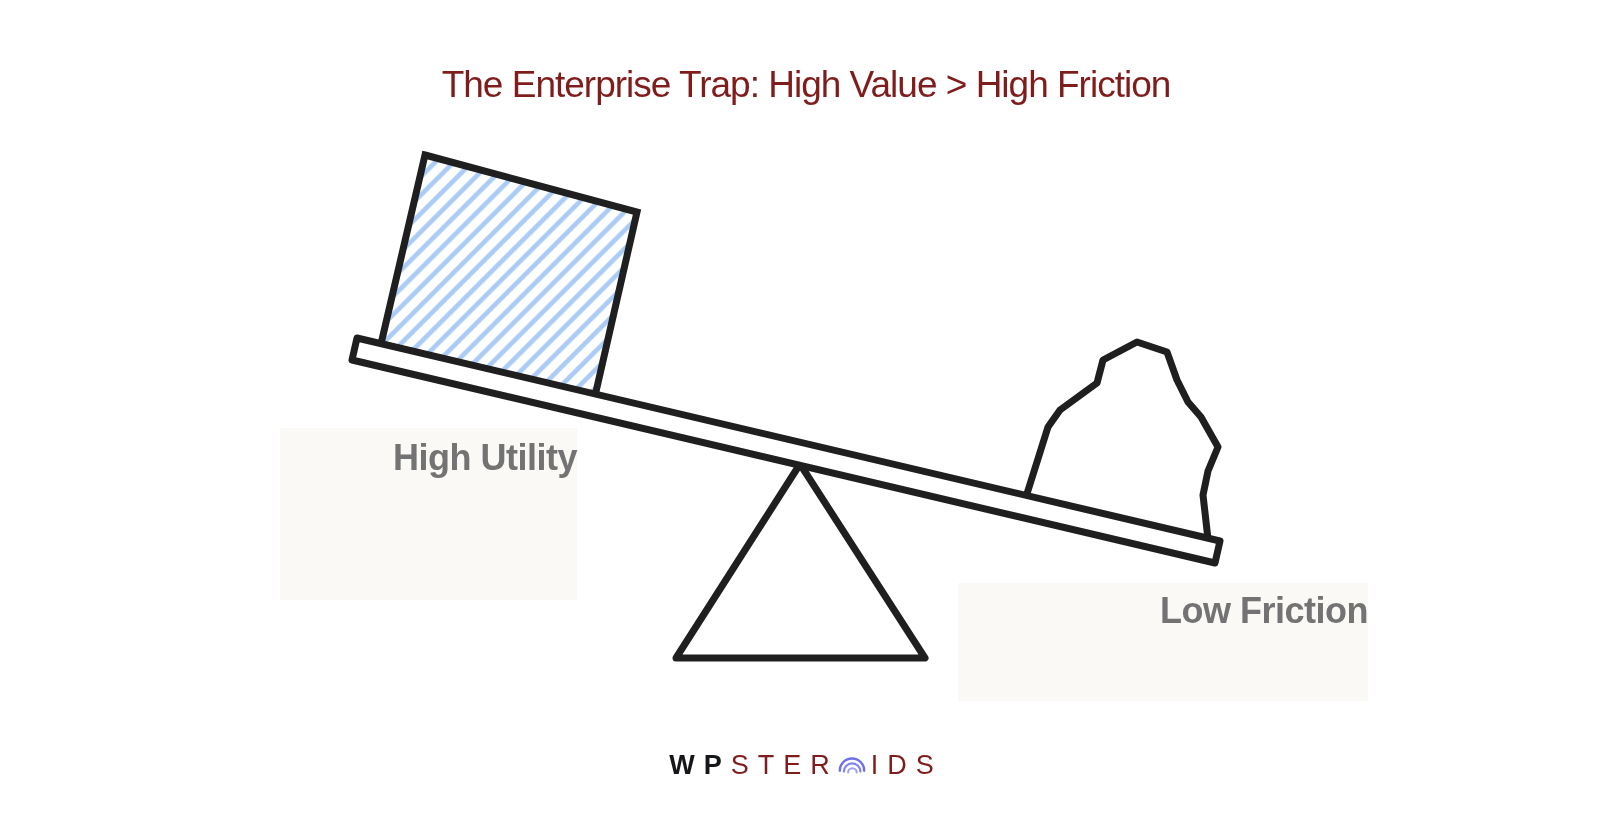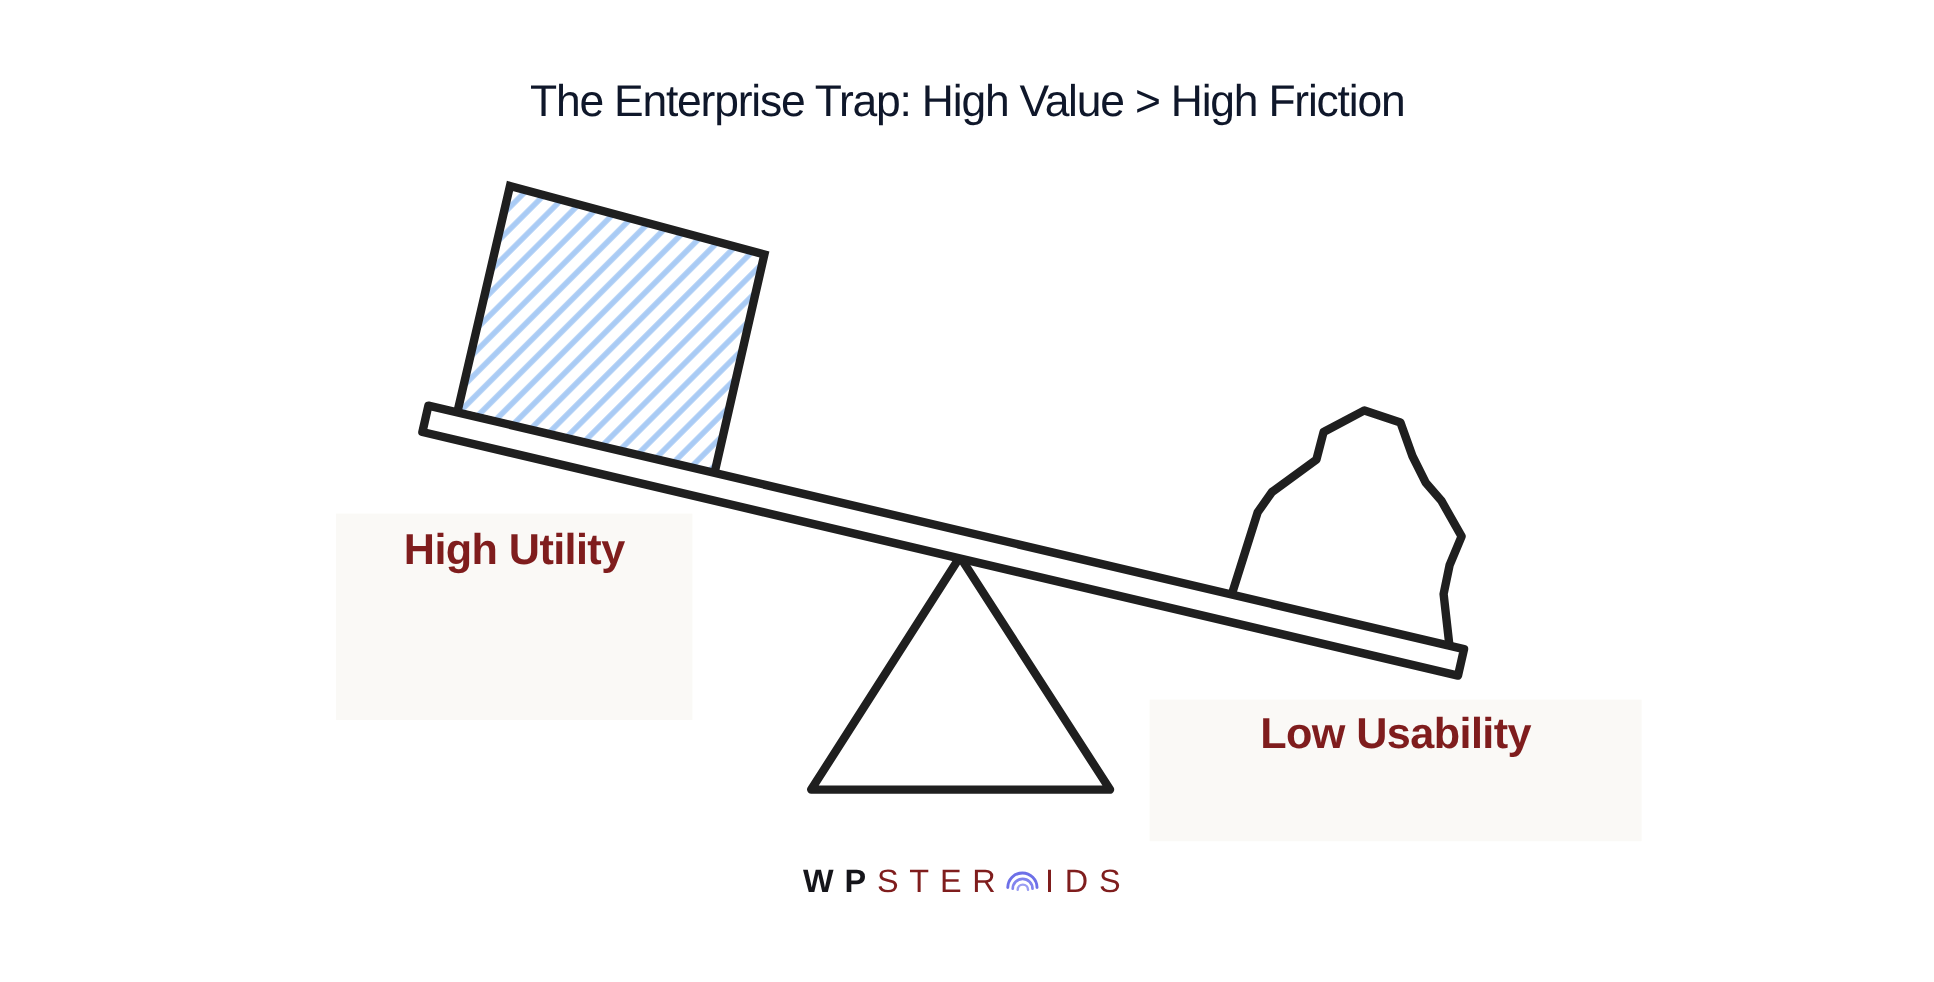--- a/index.html
+++ b/index.html
@@ -2,50 +2,50 @@
 <html><head>
 <meta charset="utf-8">
 <style>
   html,body{margin:0;padding:0}
   body{
     position:relative;width:1612px;height:818px;overflow:hidden;
     background:#ffffff;font-family:"Liberation Sans",sans-serif;
   }
   .title{
     position:absolute;left:0;top:64px;width:100%;text-align:center;
-    font-size:37px;font-weight:500;letter-spacing:-1px;color:#0f172a;
+    font-size:37px;font-weight:500;letter-spacing:-1px;color:#7f1d1d;
   }
   .label-box{position:absolute;background:#faf9f6;z-index:1}
   .label-text{
-    display:block;text-align:center;font-weight:700;color:#7f1d1d;
+    display:block;text-align:right;font-weight:700;color:#737373;
     font-size:36px;letter-spacing:-0.5px;line-height:1.1;
   }
   #box-left{left:280px;top:428px;width:297px;height:172px;padding-top:10px;box-sizing:border-box}
   #box-right{left:958px;top:583px;width:410px;height:118px;padding-top:8px;box-sizing:border-box}
   svg.scene{position:absolute;left:0;top:0;z-index:2;pointer-events:none}
   .logo{
-    position:absolute;left:0;top:717px;width:100%;z-index:1;
+    position:absolute;left:0;top:748px;width:100%;z-index:1;
     display:flex;justify-content:center;align-items:center;
     font-size:27px;letter-spacing:9px;line-height:1;
   }
   .logo .wp{font-weight:700;color:#15151a}
   .logo .thin{font-weight:400;color:#7f1d1d}
   .logo .o-icon{display:inline-block;margin:0 4px 0 -2px;position:relative;top:2px}
 </style>
 </head>
 <body>
 
 <div class="title">The Enterprise Trap: High Value &gt; High Friction</div>
 
 <div class="label-box" id="box-left">
   <span class="label-text">High Utility</span>
 </div>
 
 <div class="label-box" id="box-right">
-  <span class="label-text">Low Usability</span>
+  <span class="label-text">Low Friction</span>
 </div>
 
 <svg class="scene" width="1612" height="818" viewBox="0 0 1612 818">
   <defs>
     <pattern id="hatch" patternUnits="userSpaceOnUse" width="13" height="13" patternTransform="rotate(-45)">
       <rect width="13" height="13" fill="#ffffff"></rect>
       <line x1="0" y1="6.5" x2="13" y2="6.5" stroke="#a9cbf5" stroke-width="4.6"></line>
     </pattern>
   </defs>
 

